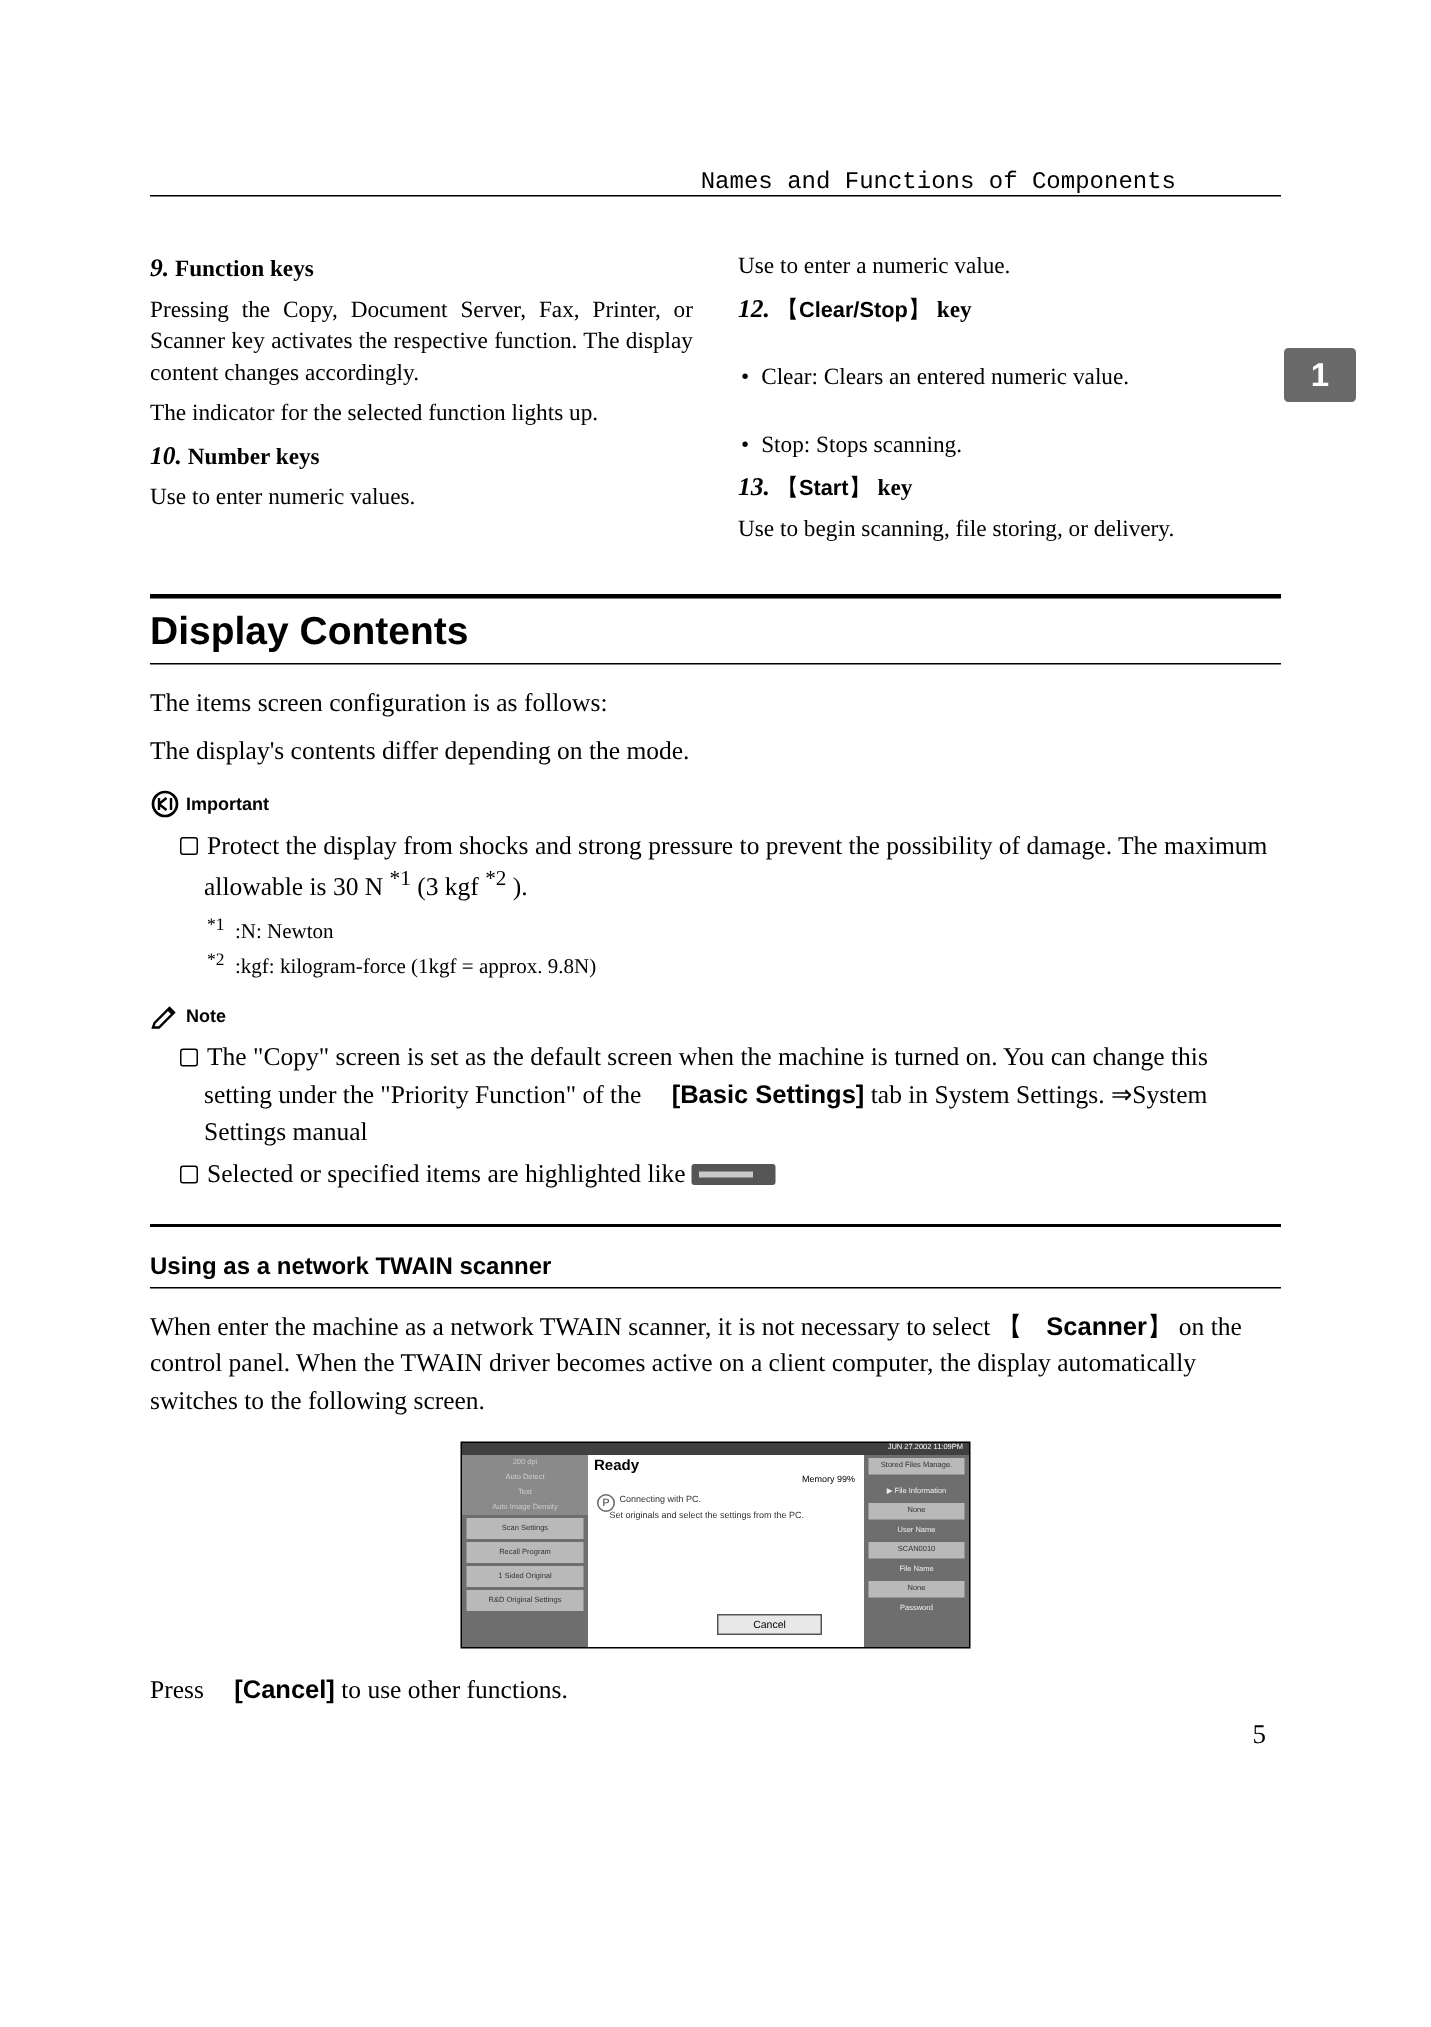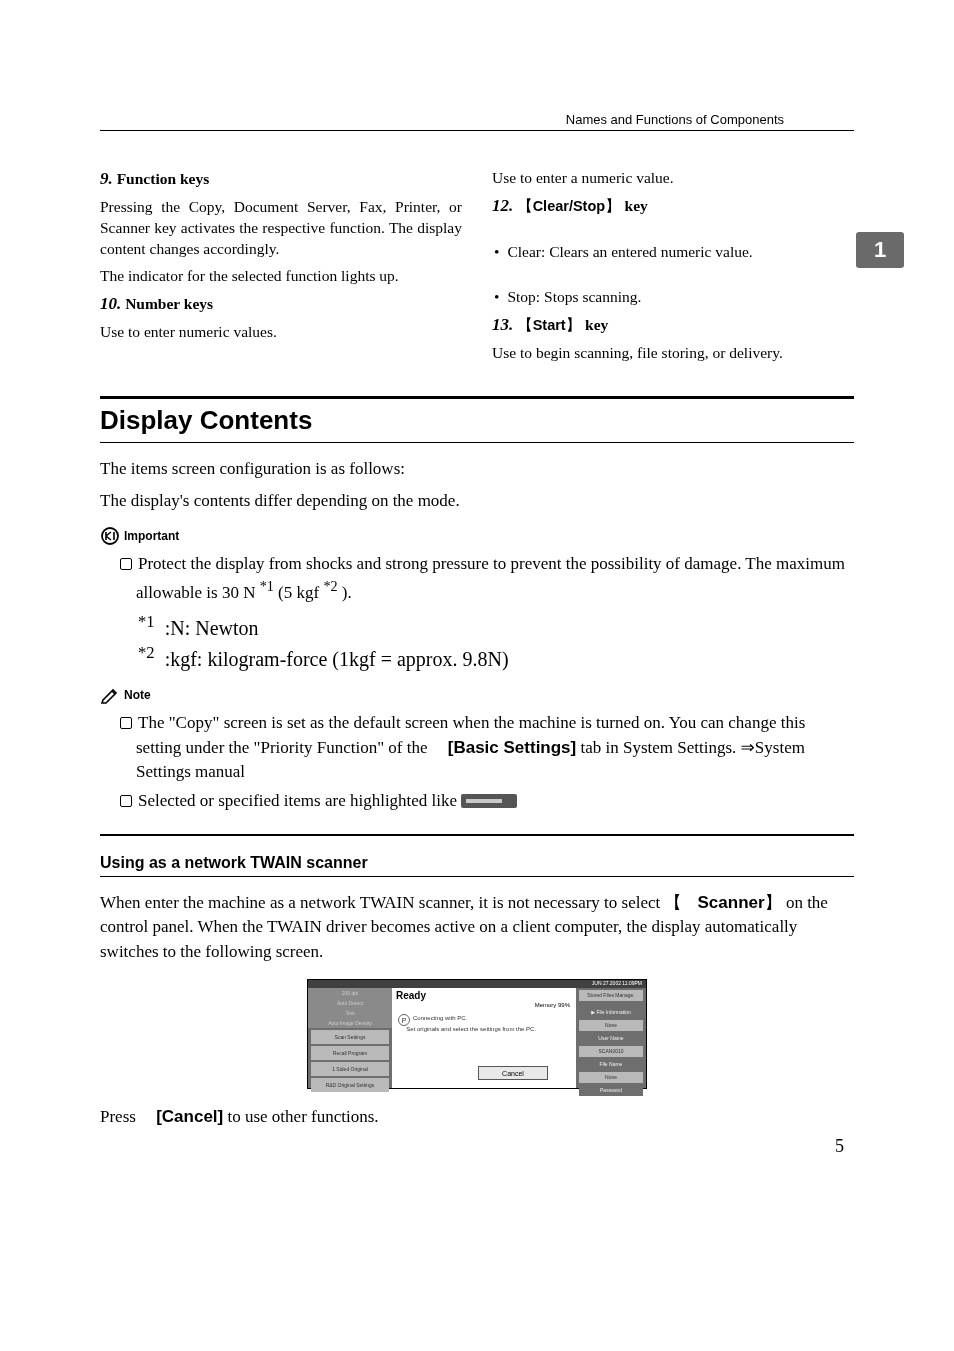--- a/index.html
+++ b/index.html
@@ -1,20 +1,20 @@
 <!DOCTYPE html>
 <html><head>
 <meta charset="utf-8">
 <style>
   * { box-sizing: border-box; margin: 0; padding: 0; }
   html, body { width: 954px; background: #fff; font-family: Georgia, 'Times New Roman', serif; color: #000; }
   body { padding: 140px 100px 60px 100px; position: relative; }
 
   .header-line { position: absolute; top: 130px; left: 100px; right: 100px; border-top: 1px solid #000; }
-  .header-text { position: absolute; top: 112px; right: 170px; font-size: 13px; font-family: Liberation Sans, sans-serif; }
+  .header-text { position: absolute; top: 112px; right: 170px; font-size: 16px; font-family: Liberation Mono, monospace; }
 
   .side-tab { position: absolute; top: 232px; right: 50px; width: 48px; height: 36px; background: #6a6a6a; color: #fff; font-family: Arial, sans-serif; font-weight: bold; font-size: 22px; display: flex; align-items: center; justify-content: center; border-radius: 3px; }
 
   .two-col { display: flex; gap: 30px; margin-top: 28px; }
   .col { flex: 1; font-size: 15.5px; line-height: 1.35; }
 
   .item-head { font-family: Georgia, serif; font-weight: bold; font-style: italic; }
   .item-head .num { font-style: italic; font-size: 17px; }
   .item-head .label { font-style: normal; font-weight: bold; font-size: 15.5px; }
   .key-label { font-family: Arial, sans-serif; font-weight: bold; font-style: normal; font-size: 14.5px; }
@@ -28,32 +28,32 @@
   .thick-rule { border-top: 3px solid #000; margin-bottom: 4px; }
   .thin-rule { border-top: 1px solid #000; margin-bottom: 14px; }
 
   .body-text { font-size: 17px; line-height: 1.45; margin-bottom: 8px; }
 
   .callout { display: flex; align-items: center; gap: 4px; margin-top: 12px; margin-bottom: 6px; }
   .callout-icon { width: 20px; height: 20px; display: inline-flex; align-items: center; justify-content: center; }
   .callout-label { font-family: Arial, sans-serif; font-weight: bold; font-size: 12px; }
   .hanging { padding-left: 36px; text-indent: -16px; font-size: 17px; line-height: 1.45; margin-bottom: 4px; }
   .hanging .box { display: inline-block; width: 12px; height: 12px; border: 1.5px solid #000; border-radius: 2px; background: #fff; margin-right: 6px; vertical-align: -1px; }
-  .footnote { padding-left: 58px; font-size: 20px; line-height: 1.4; text-indent: -20px; }
+  .footnote { padding-left: 58px; font-size: 14px; line-height: 1.4; text-indent: -20px; }
 
   .sans-b { font-family: Arial, sans-serif; font-weight: bold; padding-left: 16px; }
 
   .highlight-chip { display: inline-block; width: 56px; height: 14px; background: #555; border-radius: 2px; vertical-align: -2px; position: relative; }
   .highlight-chip::after { content: ""; position: absolute; left: 5px; top: 5px; width: 36px; height: 4px; background: #c9c9c9; }
 
   h3.subsection { font-family: Arial, sans-serif; font-weight: bold; font-size: 16px; margin-top: 18px; margin-bottom: 4px; }
   .sub-rule-top { border-top: 2.5px solid #000; margin-top: 20px; margin-bottom: 12px; }
   .sub-rule-bot { border-top: 1px solid #000; margin-bottom: 14px; }
 
-  .figure { display: block; margin: 14px auto 16px auto; width: 340px; height: 110px; border: 1px solid #000; position: relative; background: #fff; }
+  .figure { display: block; margin: 14px auto 16px auto; width: 340px; height: 138px; border: 1px solid #000; position: relative; background: #fff; }
   .fig-left { position:absolute; top:8px; left:0; width:84px; bottom:0; background:#6e6e6e; }
   .fig-left-cell { height: 14px; margin: 2px 3px; background:#b9b9b9; font-size:5px; color:#333; overflow:hidden; text-align:center; line-height:14px; font-family:Arial; }
   .fig-left-tab { height:10px; background:#8a8a8a; font-size:5px; color:#ccc; text-align:center; line-height:10px; font-family:Arial; }
   .fig-right { position:absolute; top:8px; right:0; width:70px; bottom:0; background:#6e6e6e; }
   .fig-right-cell { height: 11px; margin: 2px 3px; background:#b9b9b9; font-size:5px; color:#333; text-align:center; line-height:11px; font-family:Arial; }
   .fig-top { position:absolute; top:0; left:0; right:0; height:8px; background:#404040; }
   .fig-top-date { position:absolute; right:4px; top:0; color:#fff; font-size:5px; font-family:Arial; }
   .fig-ready { position:absolute; top:10px; left:88px; font-family:Arial; font-weight:bold; font-size:10px; }
   .fig-mem { position:absolute; top:22px; right:76px; font-family:Arial; font-size:6px; }
   .fig-mid { position:absolute; top:34px; left:90px; right:76px; font-size:6px; font-family:Arial; color:#333; }
@@ -120,21 +120,21 @@
 <div class="callout">
   <span class="callout-icon">
     <svg viewBox="0 0 20 20" width="20" height="20">
         <circle cx="10" cy="10" r="8" fill="none" stroke="#000" stroke-width="1.8"></circle>
         <path d="M6 6 v8 M6 10 l5 -4 M6 10 l5 4 M14 6 v8" stroke="#000" stroke-width="1.6" fill="none"></path>
       </svg>
   </span>
   <span class="callout-label">Important</span>
 </div>
 <p class="hanging">
-  <span class="box"></span><span>Protect the display from shocks and strong pressure to prevent the possibility of damage. The maximum allowable is 30 N</span> <sup>*1</sup> <span>(5 kgf</span> <sup>*2</sup> <span>).</span>
+  <span class="box"></span><span>Protect the display from shocks and strong pressure to prevent the possibility of damage. The maximum allowable is 30 N</span> <sup>*1</sup> <span>(3 kgf</span> <sup>*2</sup> <span>).</span>
 </p>
 <p class="footnote"><sup>*1</sup>&nbsp;&nbsp;<span>:N: Newton</span></p>
 <p class="footnote"><sup>*2</sup>&nbsp;&nbsp;<span>:kgf: kilogram-force (1kgf = approx. 9.8N)</span></p>
 
 <div class="callout">
   <span class="callout-icon">
     <svg viewBox="0 0 20 20" width="20" height="20">
         <path d="M3 15 L13 5 L16 8 L6 18 L2 18 Z" fill="none" stroke="#000" stroke-width="1.6"></path>
         <path d="M12 6 L15 9" stroke="#000" stroke-width="1.6"></path>
       </svg>

